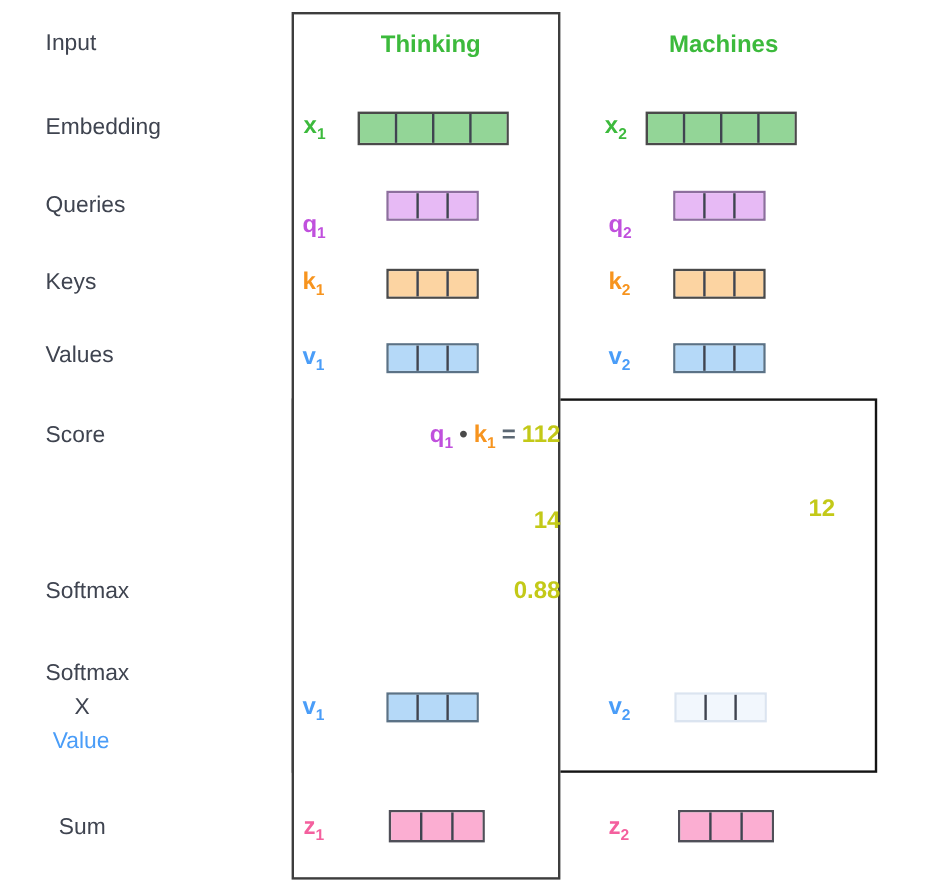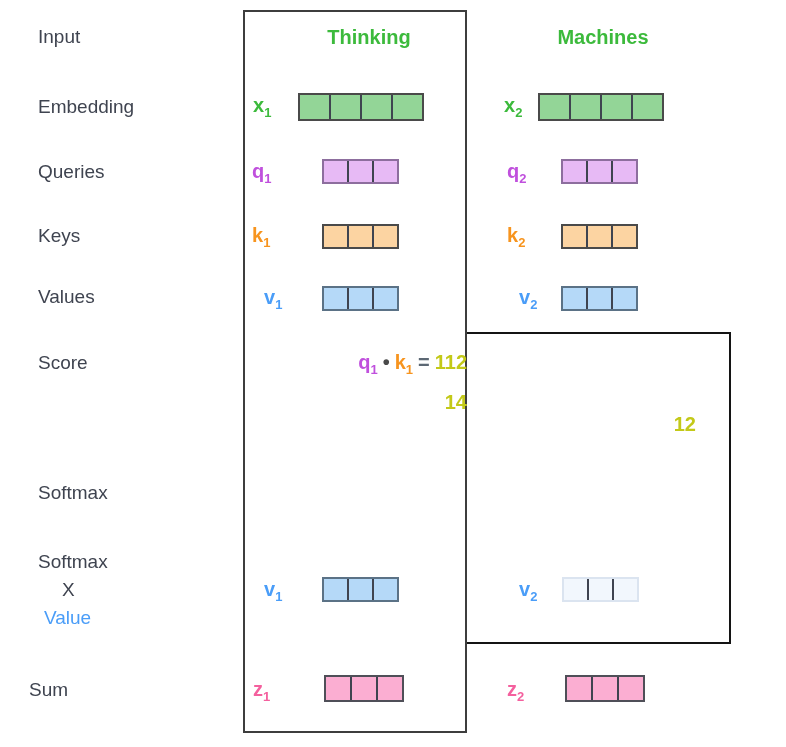--- a/index.html
+++ b/index.html
@@ -21,22 +21,22 @@
   
   .sqrt{font-family:"DejaVu Serif",serif;font-size:19px;}
   .radicand{font-family:"DejaVu Serif",serif;font-style:italic;font-size:16px;
     border-top:1.5px solid var(--label-text);padding:0 2px;}
   .radicand sub{font-size:11px;font-style:italic;}
   
   .hdr{position:absolute;font-size:20px;font-weight:bold;color:var(--green);text-align:center;}
   
   .vlab{position:absolute;font-size:20px;font-weight:bold;white-space:nowrap;}
   .vlab sub{font-size:13px;}
-  .vl-green{color:var(--green);} .vl-purple{color:var(--purple);}
-  .vl-orange{color:var(--orange);} .vl-blue{color:var(--blue);margin-left:12px;} .vl-pink{color:var(--pink);}
+  .vl-green{color:var(--green);} .vl-purple{color:var(--purple);margin-top:16px;}
+  .vl-orange{color:var(--orange);} .vl-blue{color:var(--blue);} .vl-pink{color:var(--pink);}
   
   .cells{position:absolute;display:flex;box-sizing:border-box;border:2px solid;}
   .cells .cell{display:block;}
   .cells .cell + .cell{border-left:2px solid;}
   .c-green{border-color:var(--green-border);}
   .c-green .cell{width:29px;height:24px;background:var(--green-fill);border-color:var(--green-border);}
   .c-purple{border-color:var(--purple-border);}
   .c-purple .cell{width:23px;height:21px;background:var(--purple-fill);border-color:var(--purple-border);}
   .c-orange{border-color:var(--orange-border);}
   .c-orange .cell{width:23px;height:21px;background:var(--orange-fill);border-color:var(--orange-border);}
@@ -74,23 +74,23 @@
 
 
     <div class="rl" style="left:38px;top:482px">Softmax</div>
 
     <div class="rl rl3" style="left:38px;top:548px">
       <div>Softmax</div>
       <div class="xline">X</div>
       <div class="vline">Value</div>
     </div>
 
-    <div class="rl" style="left:29px;top:679px">Sum</div>
+    <div class="rl" style="left:49px;top:679px">Sum</div>
 
-    <div class="hdr" style="left:257px;top:26px;width:224px">Thinking</div>
+    <div class="hdr" style="left:247px;top:26px;width:224px">Thinking</div>
     <div class="hdr" style="left:497px;top:26px;width:212px">Machines</div>
 
     <div class="vlab vl-green" style="left:253px;top:94px"><span>x</span><sub>1</sub></div>
     <div class="cells c-green" style="left:298px;top:93px">
         <span class="cell"></span>
         <span class="cell"></span>
         <span class="cell"></span>
         <span class="cell"></span>
       </div>
     <div class="vlab vl-green" style="left:504px;top:94px"><span>x</span><sub>2</sub></div>
@@ -137,23 +137,24 @@
     <div class="cells c-blue" style="left:561px;top:286px">
         <span class="cell"></span>
         <span class="cell"></span>
         <span class="cell"></span>
       </div>
 
     <div class="ctr" style="left:243px;top:351px;width:224px">
       <span class="sq"><span>q</span><sub>1</sub></span><span class="sdot">•</span><span class="sk"><span>k</span><sub>1</sub></span><span class="seq">=</span><span class="sval">112</span>
     </div>
 
-    <div class="ctr yellow" style="left:243px;top:391px;width:224px">14</div>
+    <div class="ctr yellow" style="left:243px;top:423px;width:224px">14</div>
     <div class="ctr yellow" style="left:490px;top:413px;width:206px">12</div>
 
+    <div class="ctr yellow" style="left:243px;top:481px;width:224px">0.88</div>
 
     <div class="vlab vl-blue" style="left:252px;top:578px"><span>v</span><sub>1</sub></div>
     <div class="cells c-blue" style="left:322px;top:577px">
         <span class="cell"></span>
         <span class="cell"></span>
         <span class="cell"></span>
       </div>
     <div class="vlab vl-blue" style="left:507px;top:578px"><span>v</span><sub>2</sub></div>
     <div class="cells c-fade" style="left:562px;top:577px">
         <span class="cell"></span>

